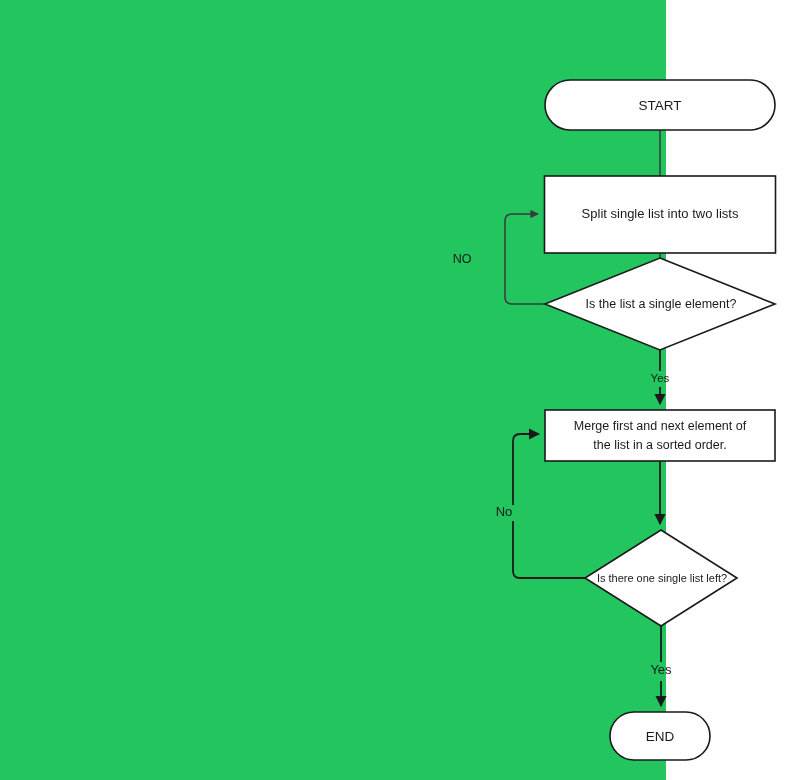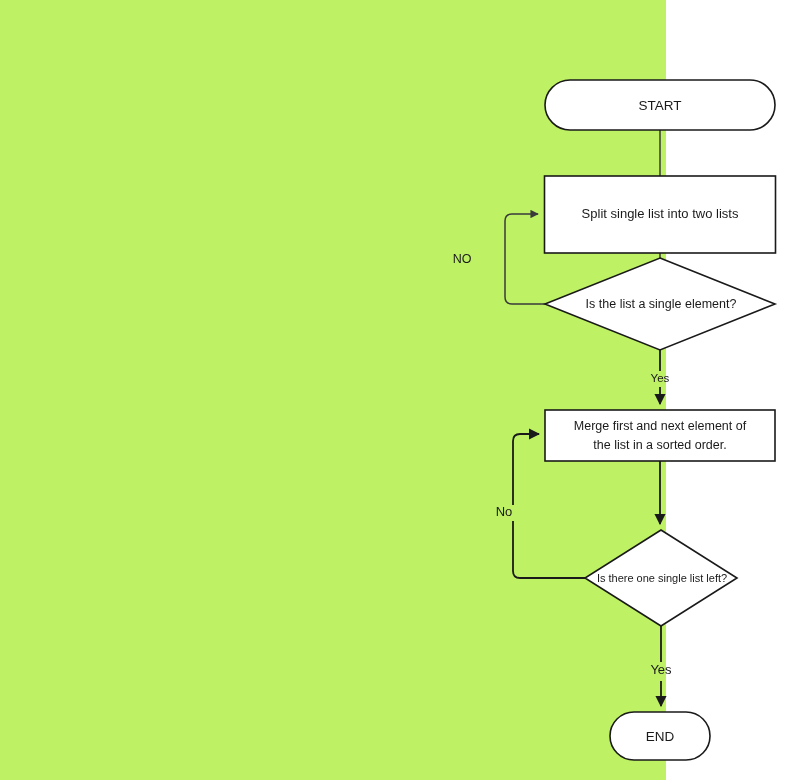--- a/index.html
+++ b/index.html
@@ -10,21 +10,21 @@
   body {
     width: 795px;
     height: 780px;
     font-family: "Liberation Sans", sans-serif;
     overflow: hidden;
   }
   #flowchart-canvas {
     position: relative;
     width: 666px;
     height: 780px;
-    background: #bef264;
+    background: #22c55e;
   }
   svg.diagram {
     display: block;
     width: 795px;
     height: 780px;
   }
   .shape-outline {
     fill: #ffffff;
     stroke: #1a1a1a;
     stroke-width: 1.6;

